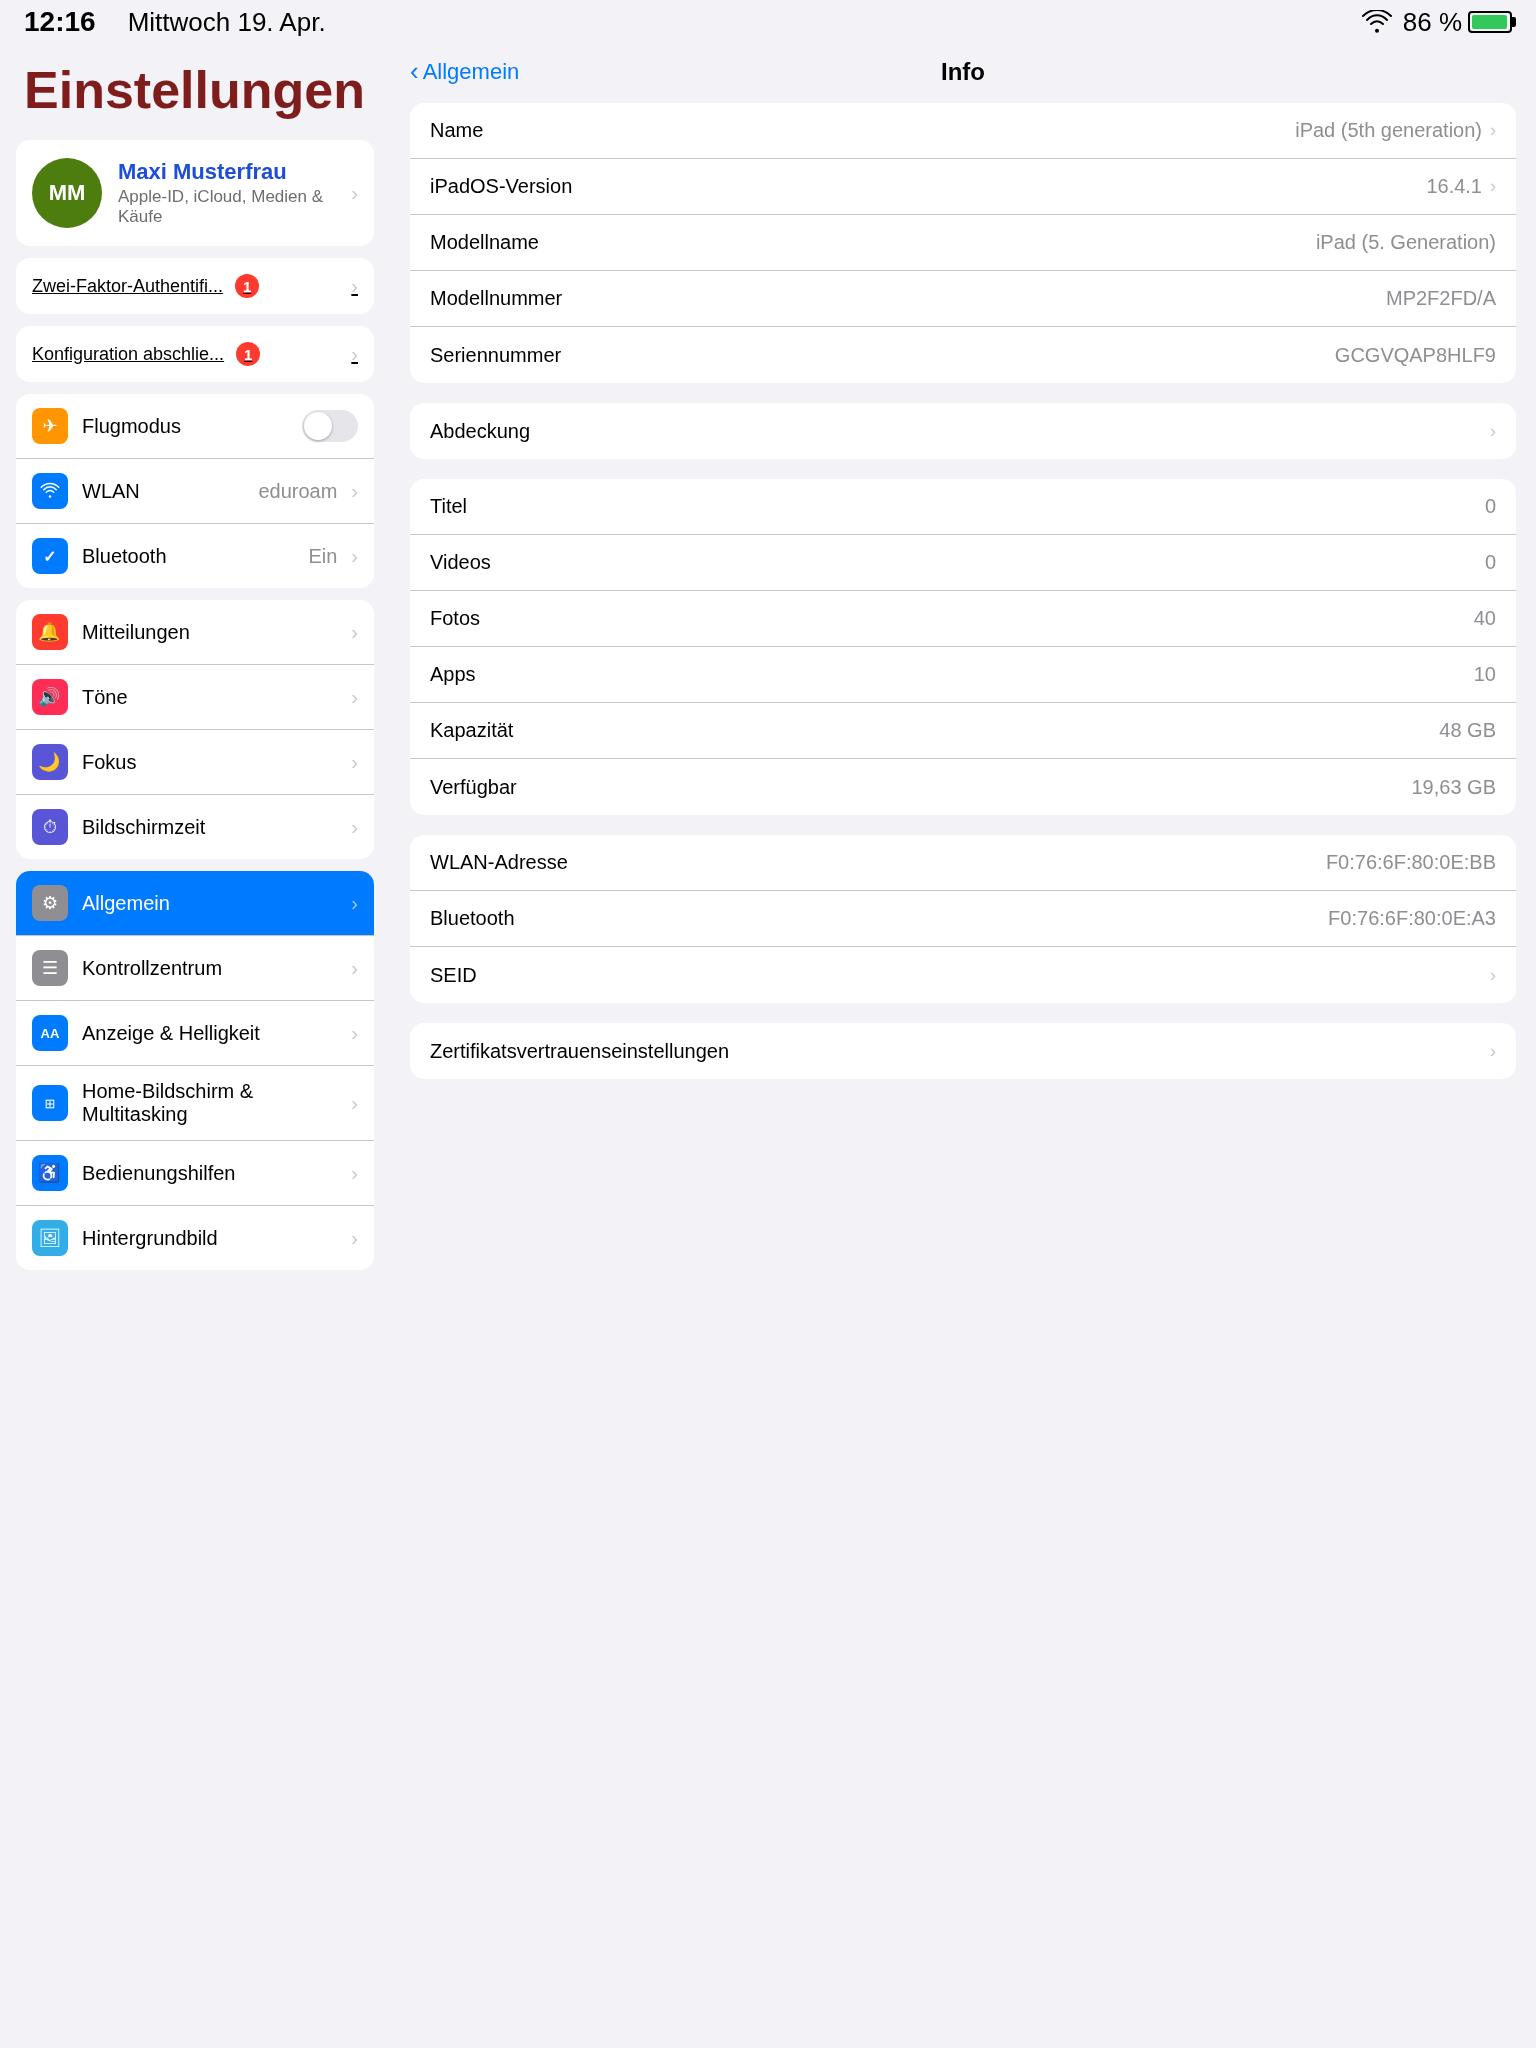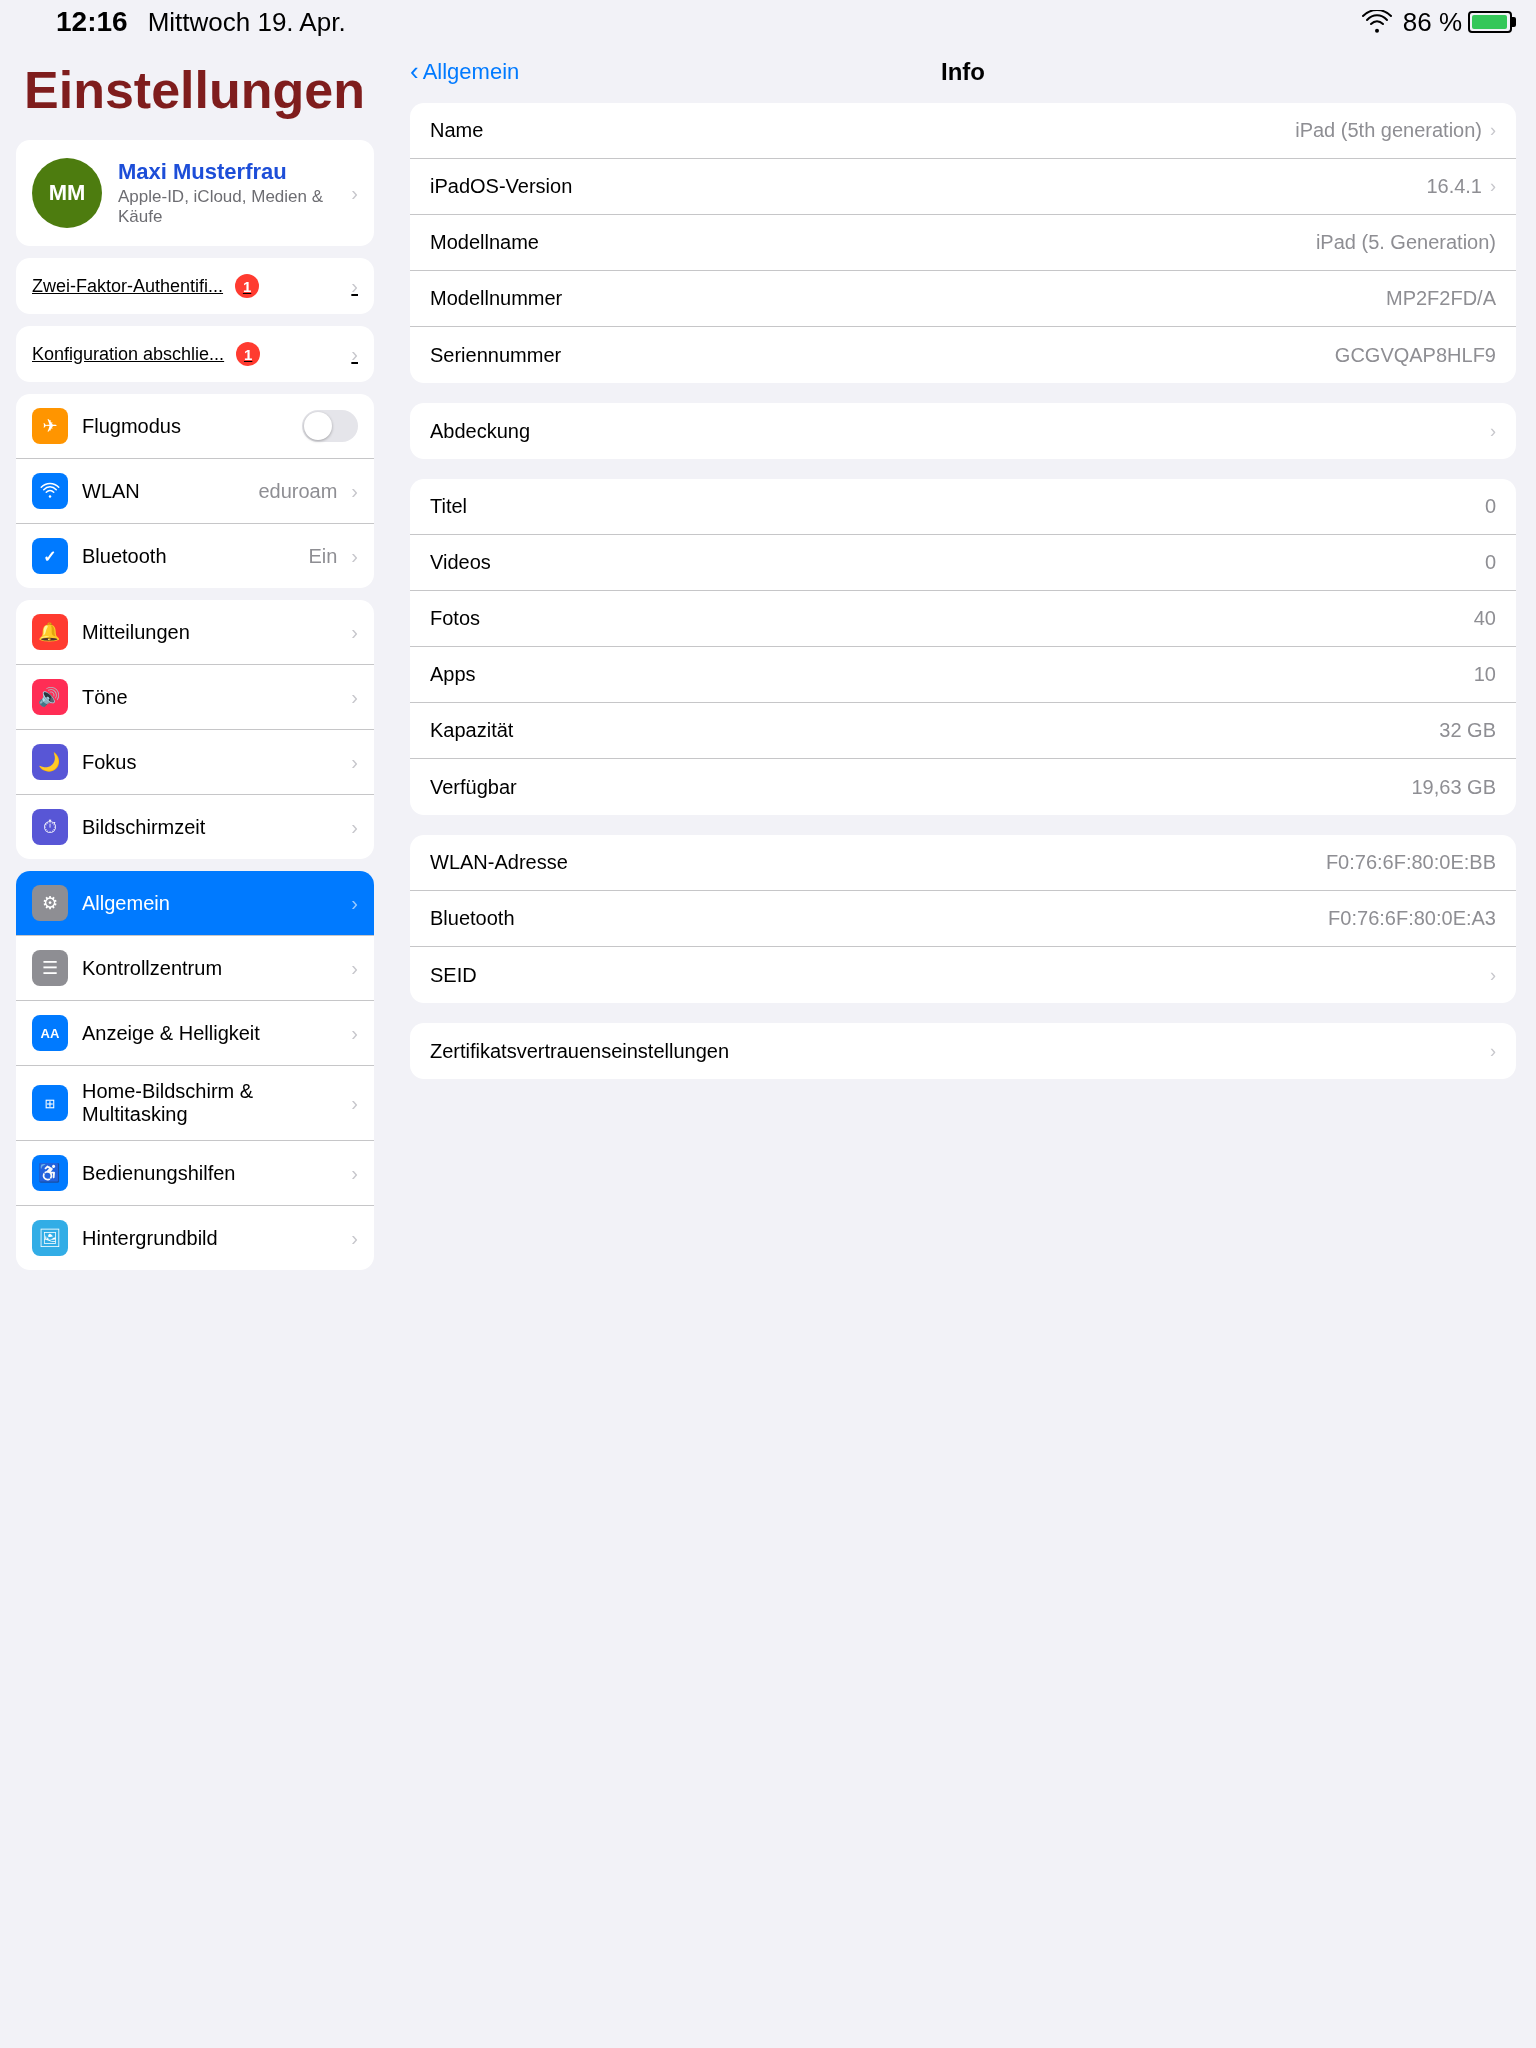--- a/index.html
+++ b/index.html
@@ -324,21 +324,21 @@
     }
     .info-chevron {
       color: #c7c7cc;
       font-size: 18px;
     }
   </style>
 </head>
 <body>
 
 <div class="status-bar">
-  <div style="display:flex;align-items:center;gap:20px;margin-left:32px;">
+  <div style="display:flex;align-items:center;gap:32px;">
     <span class="status-time">12:16</span>
     <span style="font-size:26px;color:#000;">Mittwoch 19. Apr.</span>
   </div>
   <div class="status-right">
     <svg class="wifi-icon" viewBox="0 0 24 18" fill="none">
       <path d="M12 14a1.5 1.5 0 1 1 0 3 1.5 1.5 0 0 1 0-3z" fill="#000"></path>
       <path d="M7.5 10.5C8.9 9.1 10.35 8.4 12 8.4s3.1.7 4.5 2.1" stroke="#000" stroke-width="1.5" stroke-linecap="round" fill="none"></path>
       <path d="M4.5 7.5C6.6 5.3 9.15 4 12 4s5.4 1.3 7.5 3.5" stroke="#000" stroke-width="1.5" stroke-linecap="round" fill="none"></path>
       <path d="M1.5 4.5C4.3 1.6 7.95 0 12 0s7.7 1.6 10.5 4.5" stroke="#000" stroke-width="1.5" stroke-linecap="round" fill="none"></path>
     </svg>
@@ -546,21 +546,21 @@
       </div>
       <div class="info-row">
         <span class="info-label">Apps</span>
         <div class="info-value">
           <span>10</span>
         </div>
       </div>
       <div class="info-row">
         <span class="info-label">Kapazität</span>
         <div class="info-value">
-          <span>32 GB</span>
+          <span>48 GB</span>
         </div>
       </div>
       <div class="info-row">
         <span class="info-label">Verfügbar</span>
         <div class="info-value">
           <span>19,63 GB</span>
         </div>
       </div>
     </div>
 

